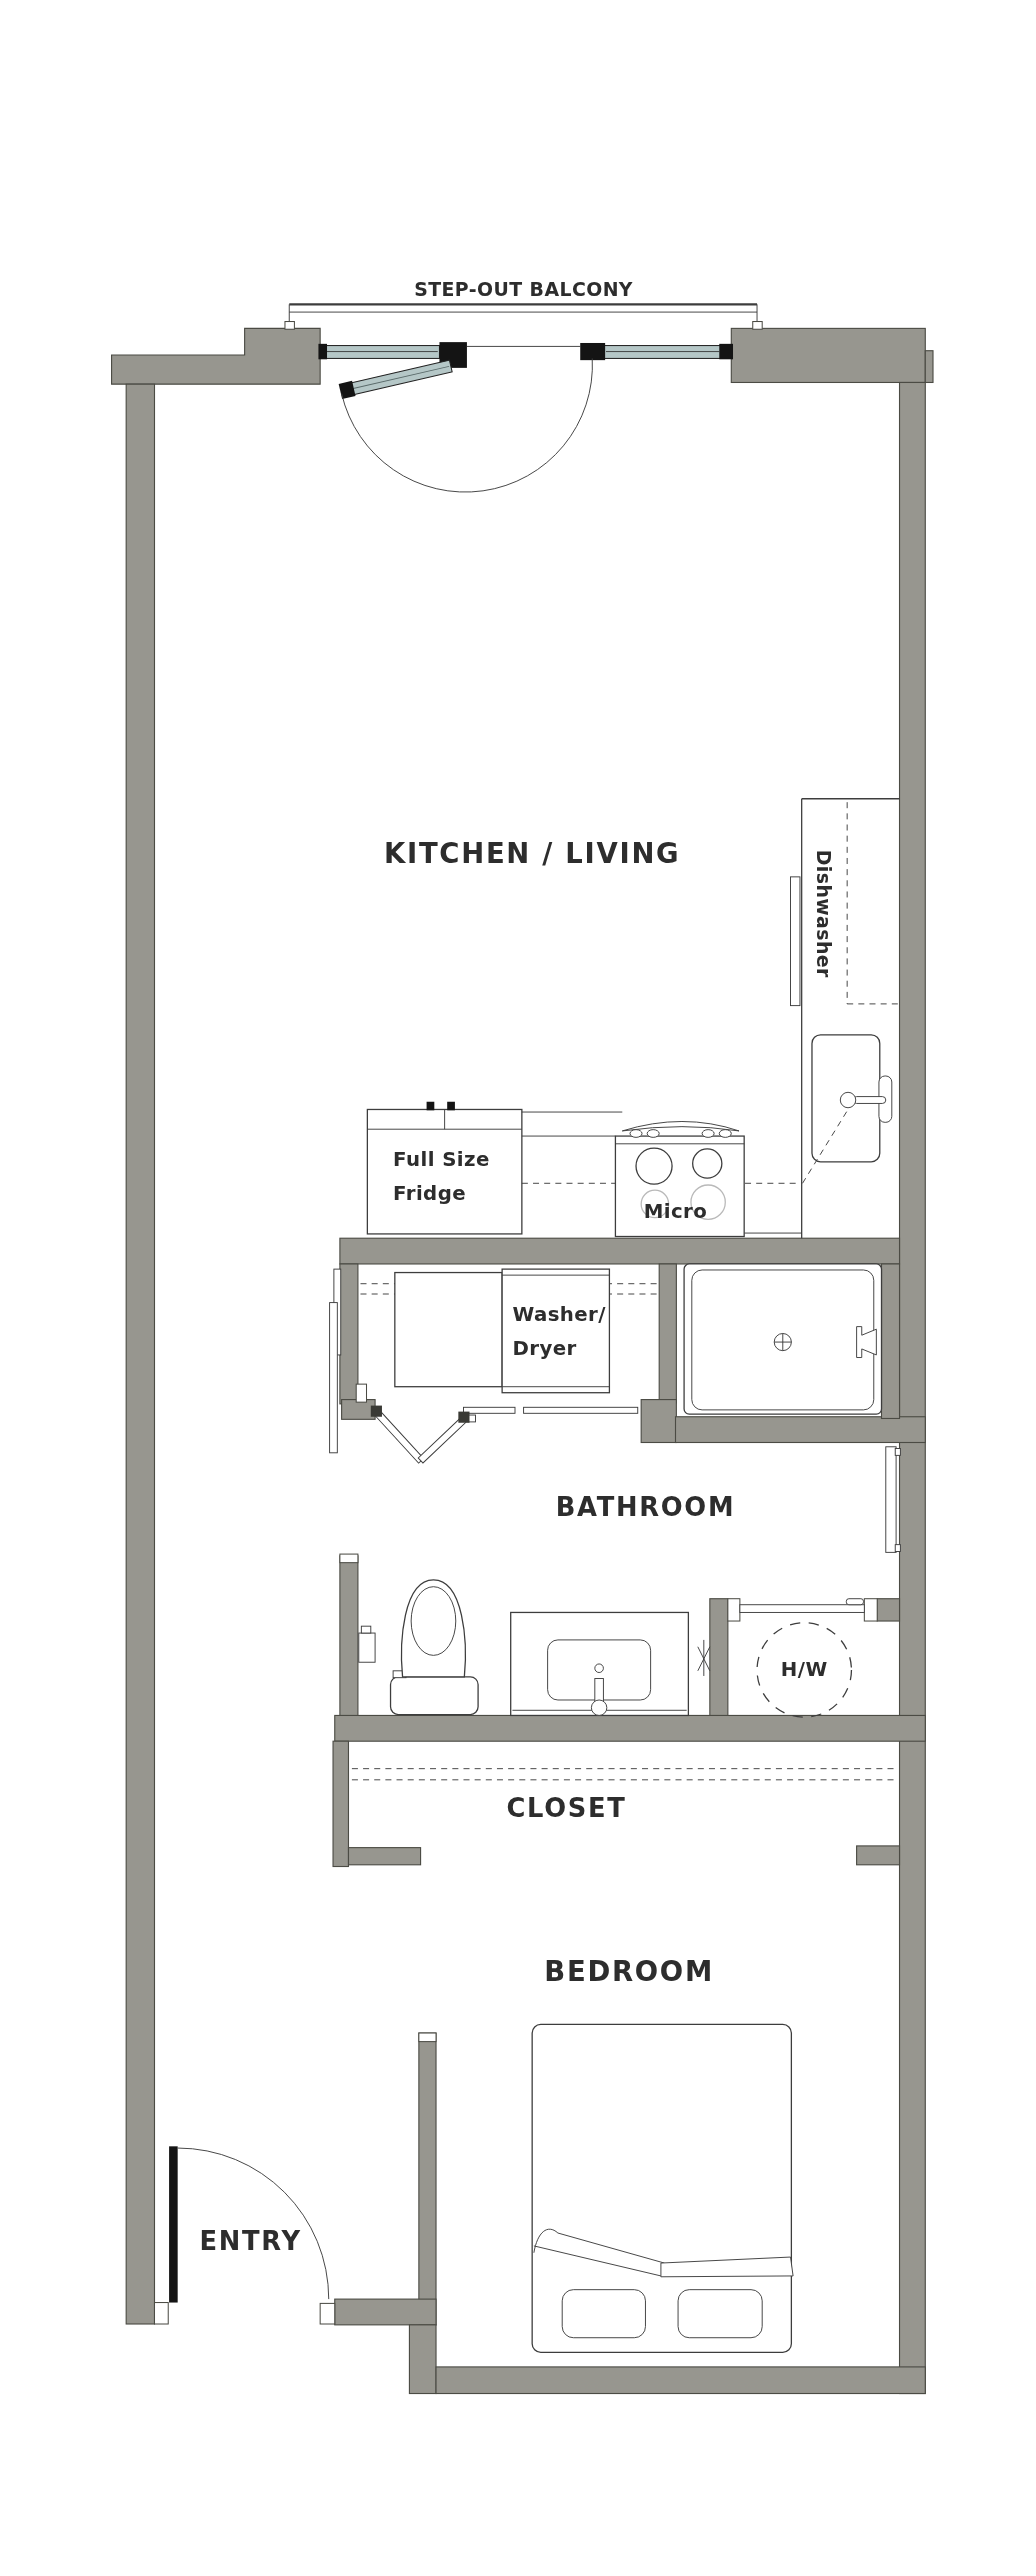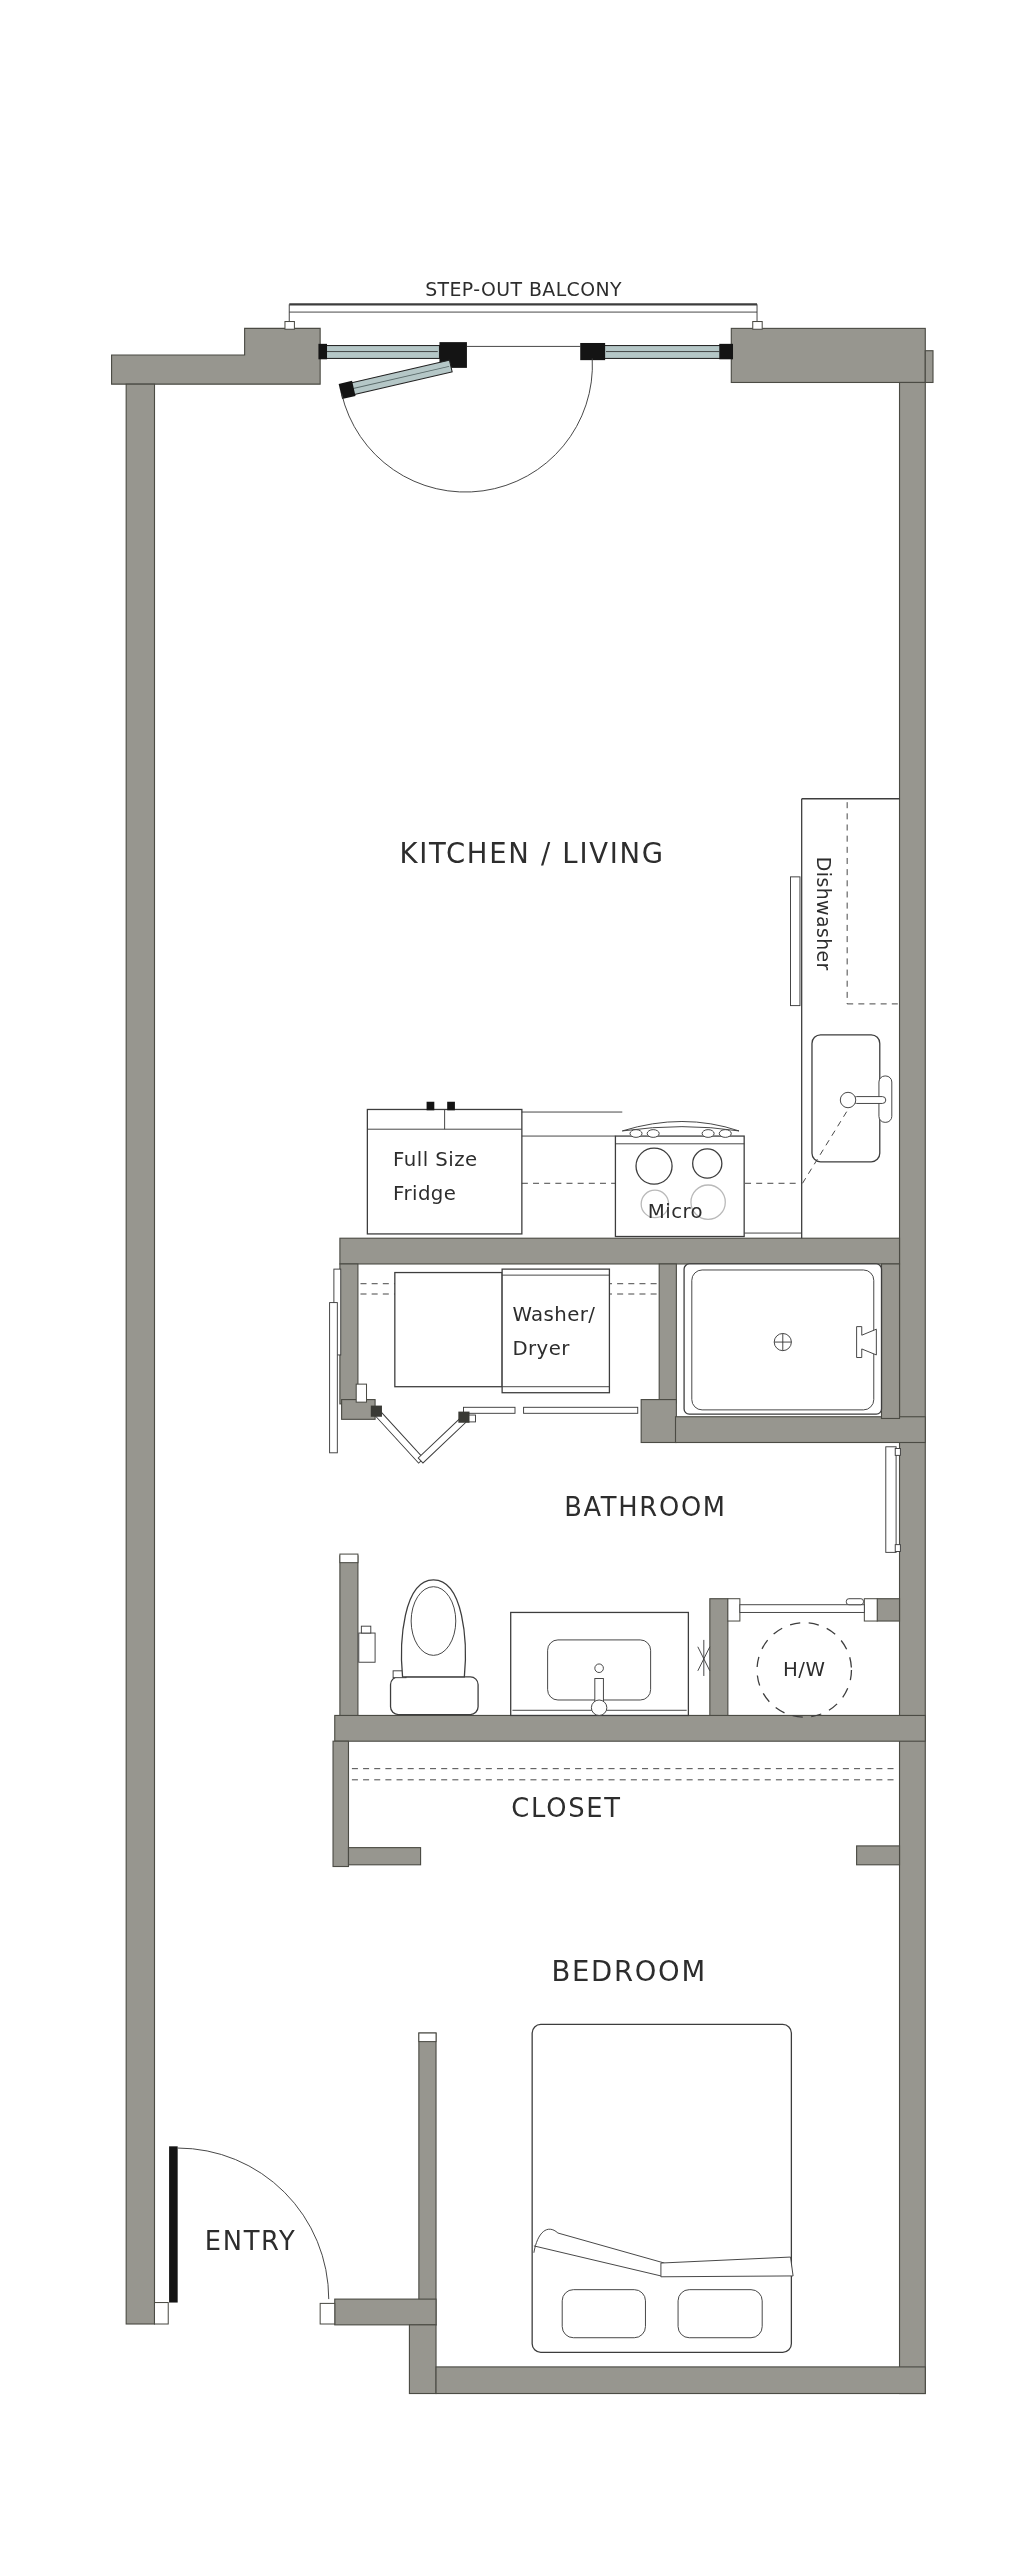--- a/index.html
+++ b/index.html
@@ -5,21 +5,21 @@
   :root{
     --wall:#97968f;
     --wall-edge:#4b4b44;
     --line:#3d3d3d;
     --light-line:#b9b9b9;
     --glass:#b5c7c7;
     --door:#141414;
     --text:#2d2d2d;
   }
   html,body{margin:0;padding:0;background:#ffffff;}
-  .plan-wrap{position:relative;width:1036px;height:2576px;background:#fff;overflow:hidden;}
+  .plan-wrap{position:relative;width:1036px;height:2576px;background:#fff;overflow:hidden;font-weight:bold;}
   svg{position:absolute;left:0;top:0;}
   .wall{fill:var(--wall);stroke:var(--wall-edge);stroke-width:1.3;}
   .jamb{fill:#ffffff;stroke:var(--wall-edge);stroke-width:1.2;}
   .ln{stroke:var(--line);stroke-width:1.5;fill:none;}
   .thin{stroke-width:1.1;}
   .thick{stroke-width:2.4;}
   .dash2{stroke-dasharray:7 6;}
   .white{fill:#ffffff;stroke:var(--line);stroke-width:1.5;}
   .whitethin{fill:#ffffff;stroke:var(--line);stroke-width:1.1;}
   .blk{fill:var(--door);stroke:none;}

